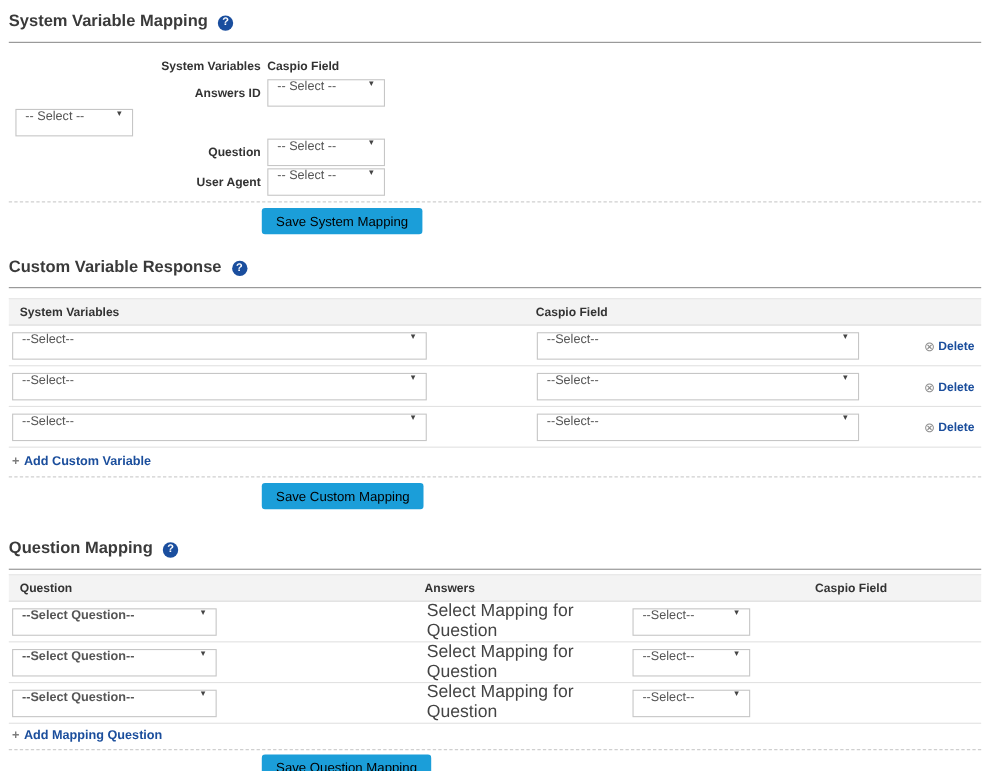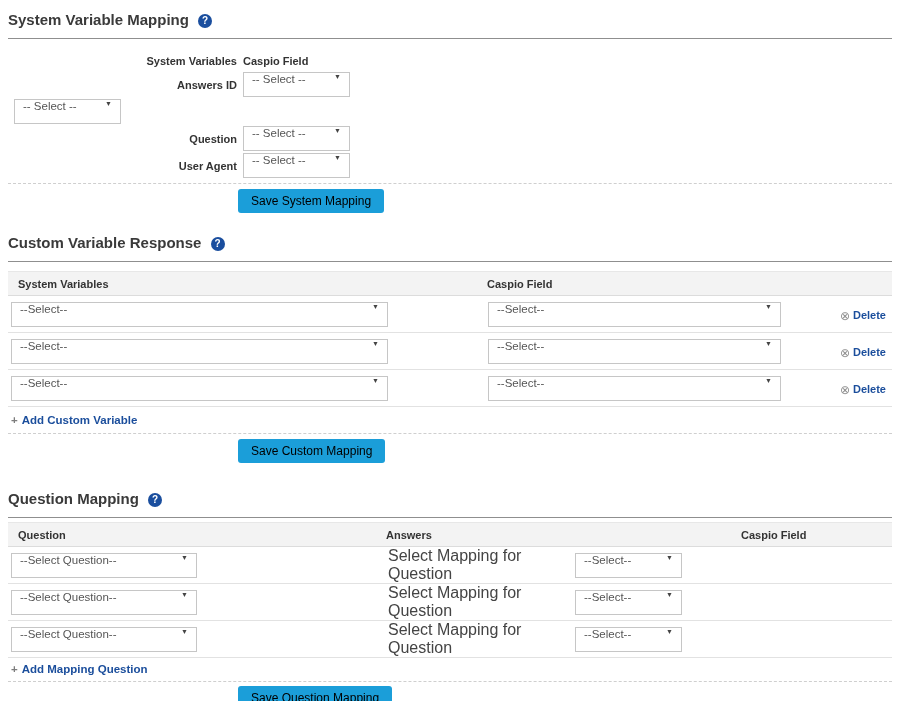--- a/index.html
+++ b/index.html
@@ -87,21 +87,21 @@
     font-size:11.5px;font-weight:bold;text-decoration:none;cursor:pointer;
   }
   .add-link .plus-icon{color:#7d7d7d;font-weight:bold;margin-right:4px;}
   .sec-custom .dashed{margin-top:5px;}
 
   
   .sec-question{margin-top:26px;}
   .sec-question .bar{margin-top:4px;}
   .sec-question .bar .hcol1{width:368px;}
   .sec-question .bar .hcol2{width:355px;}
-  .q-cell1{width:377px;}
+  .q-cell1{width:377px;font-weight:bold;}
   .q-cell2{display:flex;align-items:center;}
   .answer-label{display:inline-block;width:187px;font-size:16px;color:#444;}
   .sec-question .add-link{margin-top:5px;}
   .sec-question .dashed{margin-top:4px;}
   .sec-question .save-btn{margin-top:4px;}
 </style>
 </head>
 <body>
 
 <div class="sec-system">

